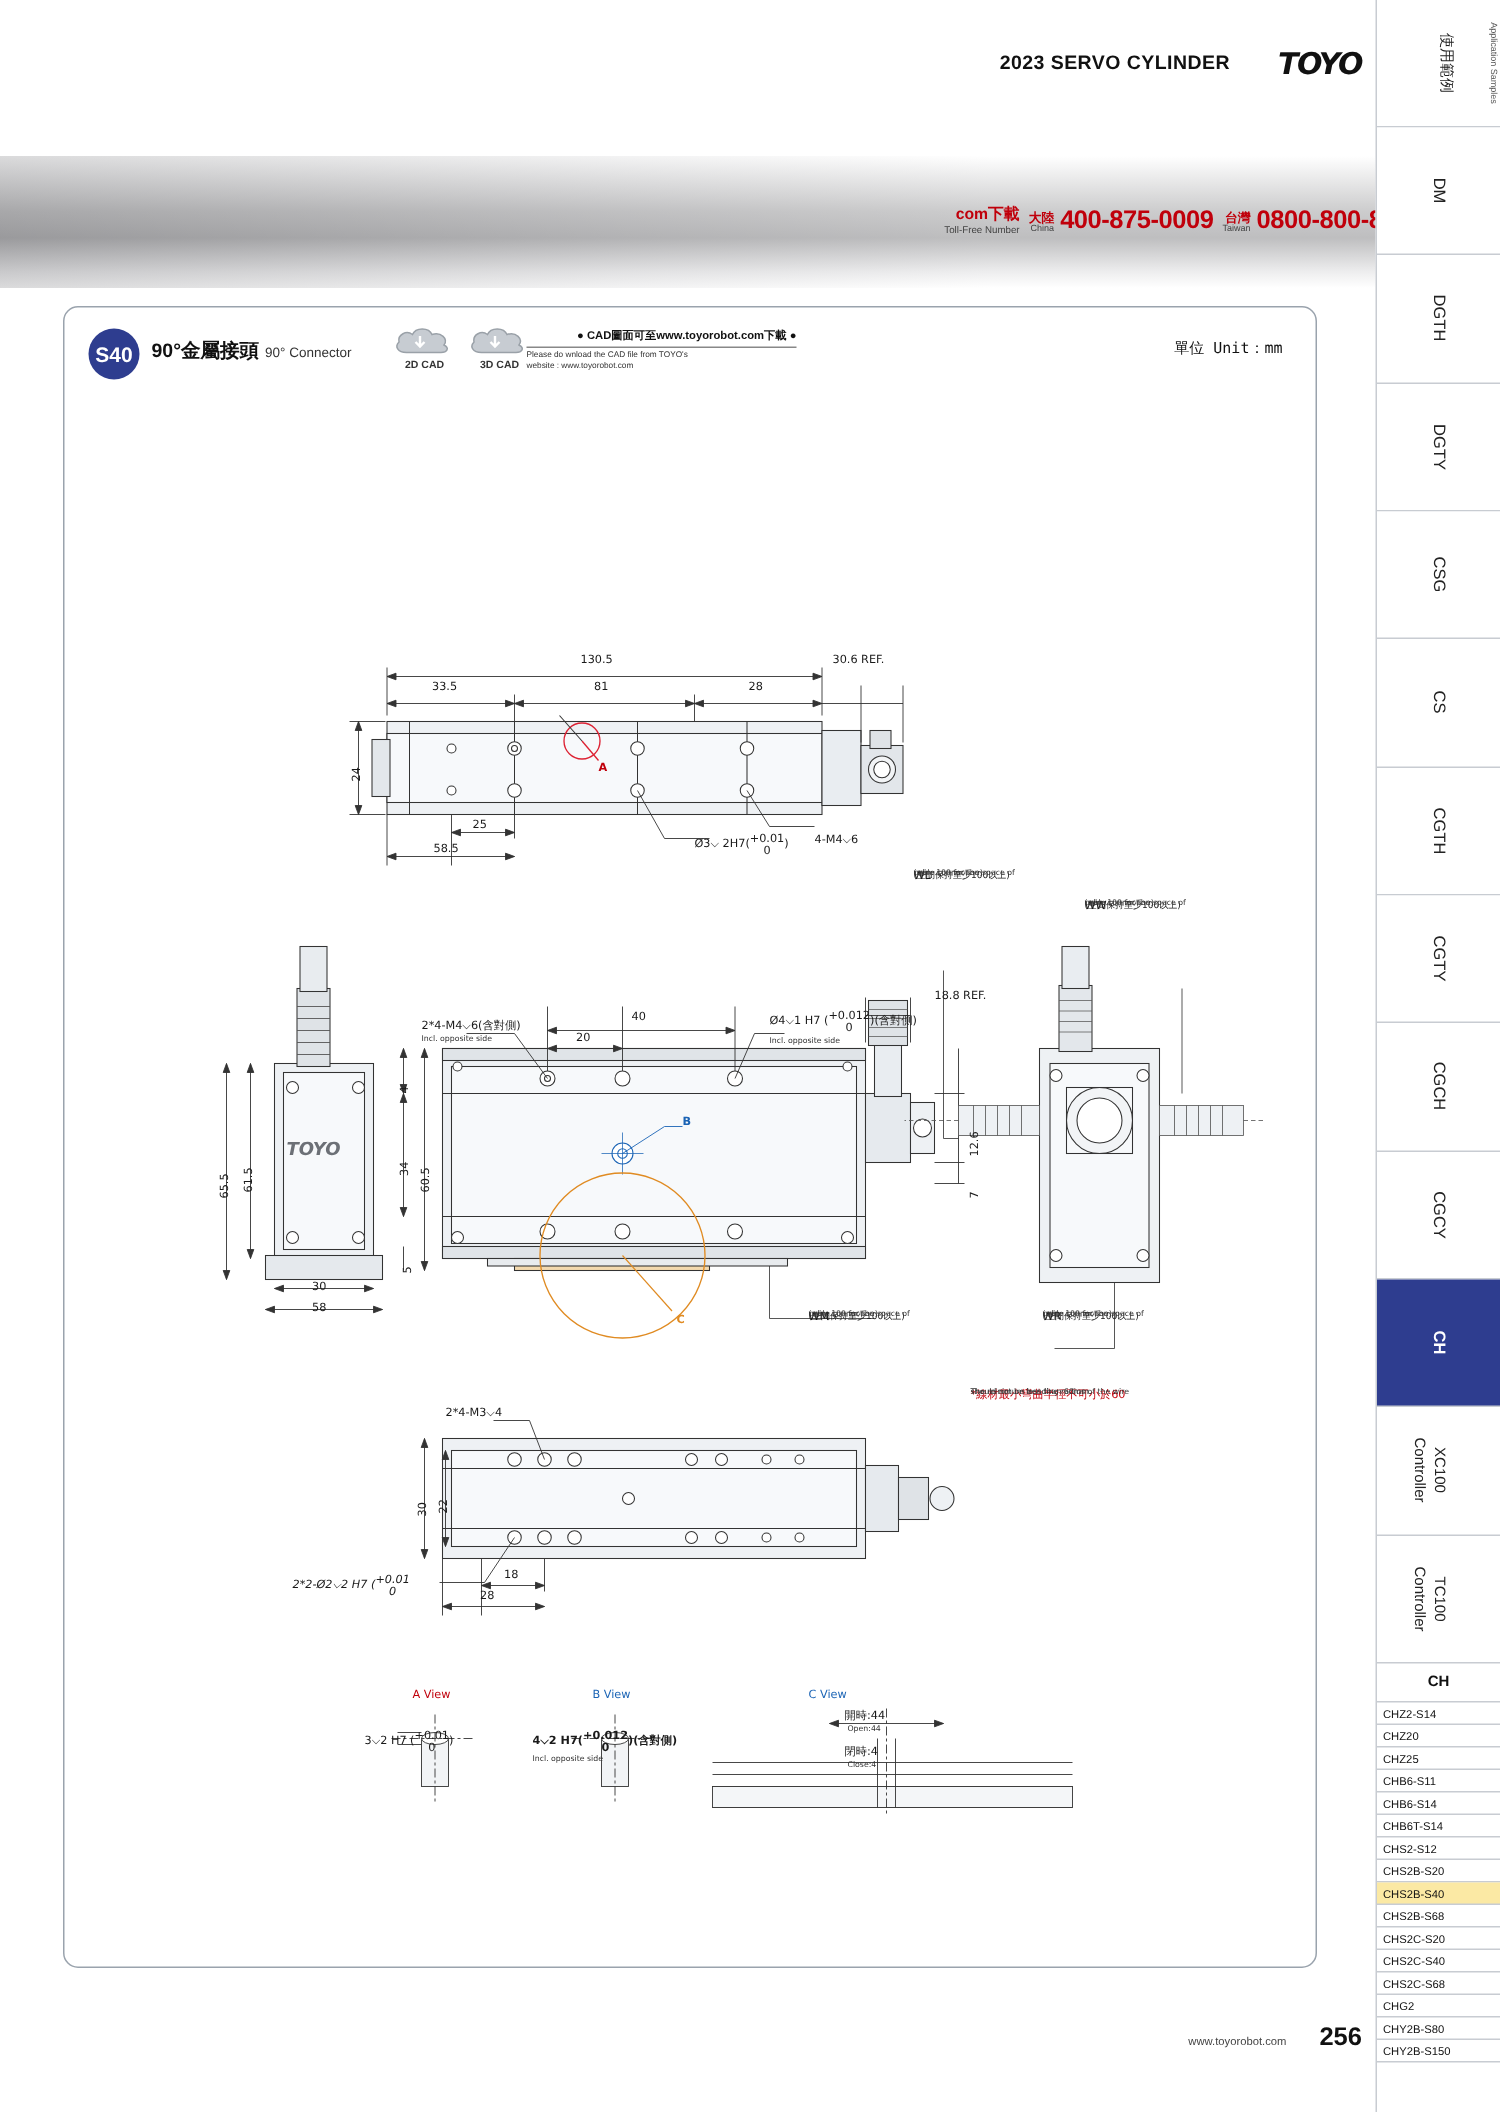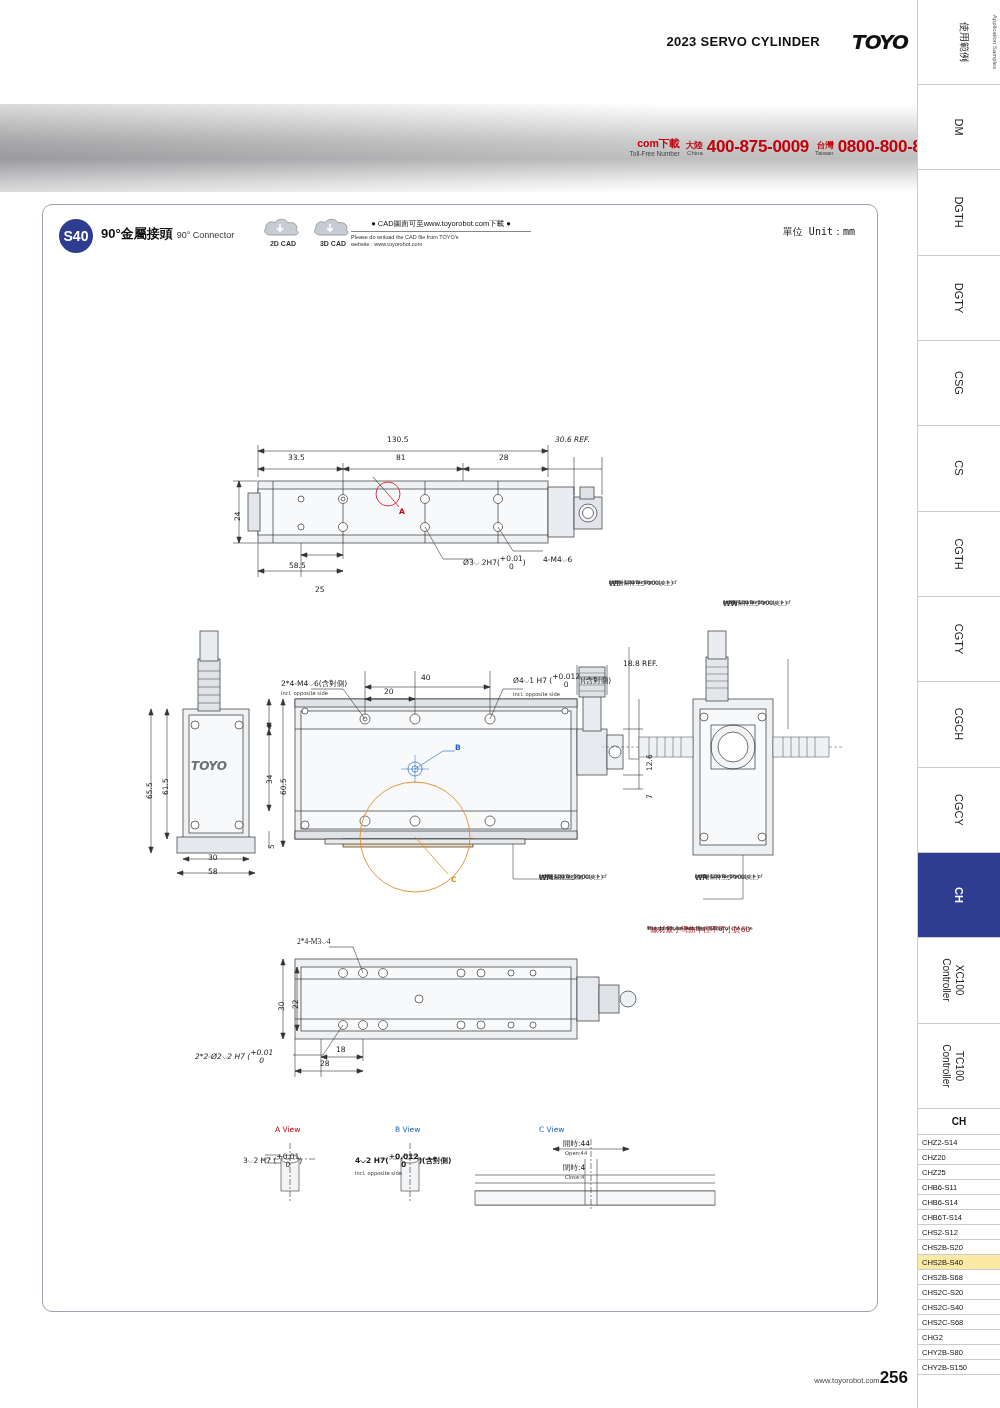--- a/index.html
+++ b/index.html
@@ -32,21 +32,21 @@
   .sec-title{position:absolute;left:58px;top:20px;font-size:13px;font-weight:bold;color:#111;}
   .sec-title .en{font-size:9px;font-weight:normal;color:#333;margin-left:4px;}
 
   .cad-icons{position:absolute;left:218px;top:12px;display:flex;gap:6px;}
   .cad-ic{width:44px;text-align:center;}
   .cad-ic .cloud{width:42px;height:22px;position:relative;}
   .cad-ic .cloud svg{display:block;}
   .cad-ic .cap{font-size:7px;font-weight:bold;color:#333;margin-top:1px;}
 
   .cad-note{position:absolute;left:308px;top:14px;width:180px;}
-  .cad-note .row1{font-size:7.5px;font-weight:normal;color:#111;text-align:center;}
+  .cad-note .row1{font-size:7.5px;font-weight:bold;color:#111;text-align:right;}
   .cad-note .rule{height:1px;background:#888;margin:2px 0 2px;}
   .cad-note .row2{font-size:5.5px;color:#333;line-height:1.35;}
 
   .unit{position:absolute;right:22px;top:20px;font-size:10px;color:#111;font-family:"DejaVu Sans Mono",monospace;}
 
   
   .draw{position:absolute;left:0;top:54px;width:834px;height:1050px;}
   svg.dw{position:absolute;left:0;top:0;}
 
   .lbl{position:absolute;font-family:"DejaVu Sans",sans-serif;font-size:7.5px;color:#1a1a1a;white-space:nowrap;}
@@ -69,21 +69,21 @@
 
   .rail-head{height:84px;}
   .rail-head .cn{position:absolute;left:26px;top:50%;transform:translateY(-50%) rotate(90deg);transform-origin:center;font-size:10px;color:#222;white-space:nowrap;}
   .rail-head .en{position:absolute;left:50px;top:50%;transform:translateY(-50%) rotate(90deg);transform-origin:center;font-size:6px;color:#555;white-space:nowrap;}
 
   .rail-list{position:absolute;left:0;right:0;}
   .rl-title{height:26px;display:flex;align-items:center;justify-content:center;font-size:10px;font-weight:bold;color:#111;border-bottom:1px solid #c8ccd2;}
   .rl-item{height:14px;display:flex;align-items:center;padding-left:4px;font-size:7.5px;color:#111;border-bottom:1px solid #c8ccd2;}
   .rl-item.sel{background:#fbe9a4;}
 
-  .footer{position:absolute;right:92px;bottom:20px;display:flex;align-items:baseline;gap:0;margin-top:40px;}
+  .footer{position:absolute;right:92px;bottom:40px;display:flex;align-items:baseline;gap:22px;margin-top:40px;}
   .footer .url{font-size:7.5px;color:#444;}
   .footer .pg{font-size:17px;font-weight:bold;color:#111;}
 </style>
 </head>
 <body>
 
 <div class="page">
 
   <div class="hdr-title">2023 SERVO CYLINDER</div>
   <div class="hdr-logo">TOYO</div>
@@ -445,23 +445,23 @@
             <path d="M510 890 l6 -2.2 v4.4 z" fill="#333"></path>
               <path d="M586 890 l-6 -2.2 v4.4 z" fill="#333"></path>
           </g>
         </g>
       </svg>
 
       <div class="lbl" style="left:344px;top:176px;">130.5</div>
       <div class="lbl" style="left:245px;top:194px;">33.5</div>
       <div class="lbl" style="left:353px;top:194px;">81</div>
       <div class="lbl" style="left:456px;top:194px;">28</div>
-      <div class="lbl" style="left:512px;top:176px;font-style:italic;">30.6 REF.</div>
+      <div class="lbl" style="left:512px;top:176px;">30.6 REF.</div>
       <div class="lbl vert" style="left:190px;top:262px;transform:rotate(-90deg);">24</div>
-      <div class="lbl" style="left:272px;top:286px;margin-top:40px;">25</div>
+      <div class="lbl" style="left:272px;top:286px;">25</div>
       <div class="lbl" style="left:246px;top:302px;">58.5</div>
       <div class="lbl" style="left:420px;top:296px;"><span>Ø3⌵ 2H7(</span><span style="display:inline-block;text-align:center;vertical-align:middle;line-height:1.05;"><span class="xs" style="display:block;">+0.01</span><span class="xs" style="display:block;">0</span></span><span>)</span></div>
       <div class="lbl" style="left:500px;top:296px;">4-M4⌵6</div>
       <div class="lbl red b" style="left:356px;top:248px;">A</div>
 
       <div class="lbl vert" style="left:102px;top:540px;transform:rotate(-90deg);">65.5</div>
       <div class="lbl vert" style="left:118px;top:536px;transform:rotate(-90deg);">61.5</div>
       <div class="lbl" style="left:165px;top:594px;">30</div>
       <div class="lbl" style="left:165px;top:608px;">58</div>
       <div class="lbl b" style="left:148px;top:500px;font-size:12px;font-style:italic;color:#6c7076;font-family:'DejaVu Sans',sans-serif;">TOYO</div>
@@ -506,21 +506,21 @@
         <div class="lbl xs">(min. 100 for the space of</div>
         <div class="lbl xs">cable connection)</div>
       </div>
 
       <div style="position:absolute;left:604px;top:666px;">
         <div class="lbl red">*線材最小彎曲半徑不可小於60</div>
         <div class="lbl xs">The minimum bending radius of the wire</div>
         <div class="lbl xs">should not be less than 60mm.</div>
       </div>
 
-      <div class="lbl" style="left:254px;top:678px;font-family:Liberation Serif, serif;">2*4-M3⌵4</div>
+      <div class="lbl" style="left:254px;top:678px;">2*4-M3⌵4</div>
       <div class="lbl vert" style="left:234px;top:752px;transform:rotate(-90deg);">30</div>
       <div class="lbl vert" style="left:248px;top:750px;transform:rotate(-90deg);">22</div>
       <div class="lbl" style="left:293px;top:786px;">18</div>
       <div class="lbl" style="left:277px;top:800px;">28</div>
       <div class="lbl" style="left:152px;top:790px;font-style:italic;"><span>2*2-Ø2⌵2 H7 (</span><span style="display:inline-block;text-align:center;vertical-align:middle;line-height:1.05;"><span class="xs" style="display:block;">+0.01</span><span class="xs" style="display:block;">0</span></span></div>
 
       <div class="lbl red" style="left:232px;top:866px;">A View</div>
       <div class="lbl" style="left:200px;top:894px;"><span>3⌵2 H7 (</span><span style="display:inline-block;text-align:center;vertical-align:middle;line-height:1.05;"><span class="xs" style="display:block;">+0.01</span><span class="xs" style="display:block;">0</span></span><span>)</span></div>
 
       <div class="lbl blue" style="left:352px;top:866px;">B View</div>

